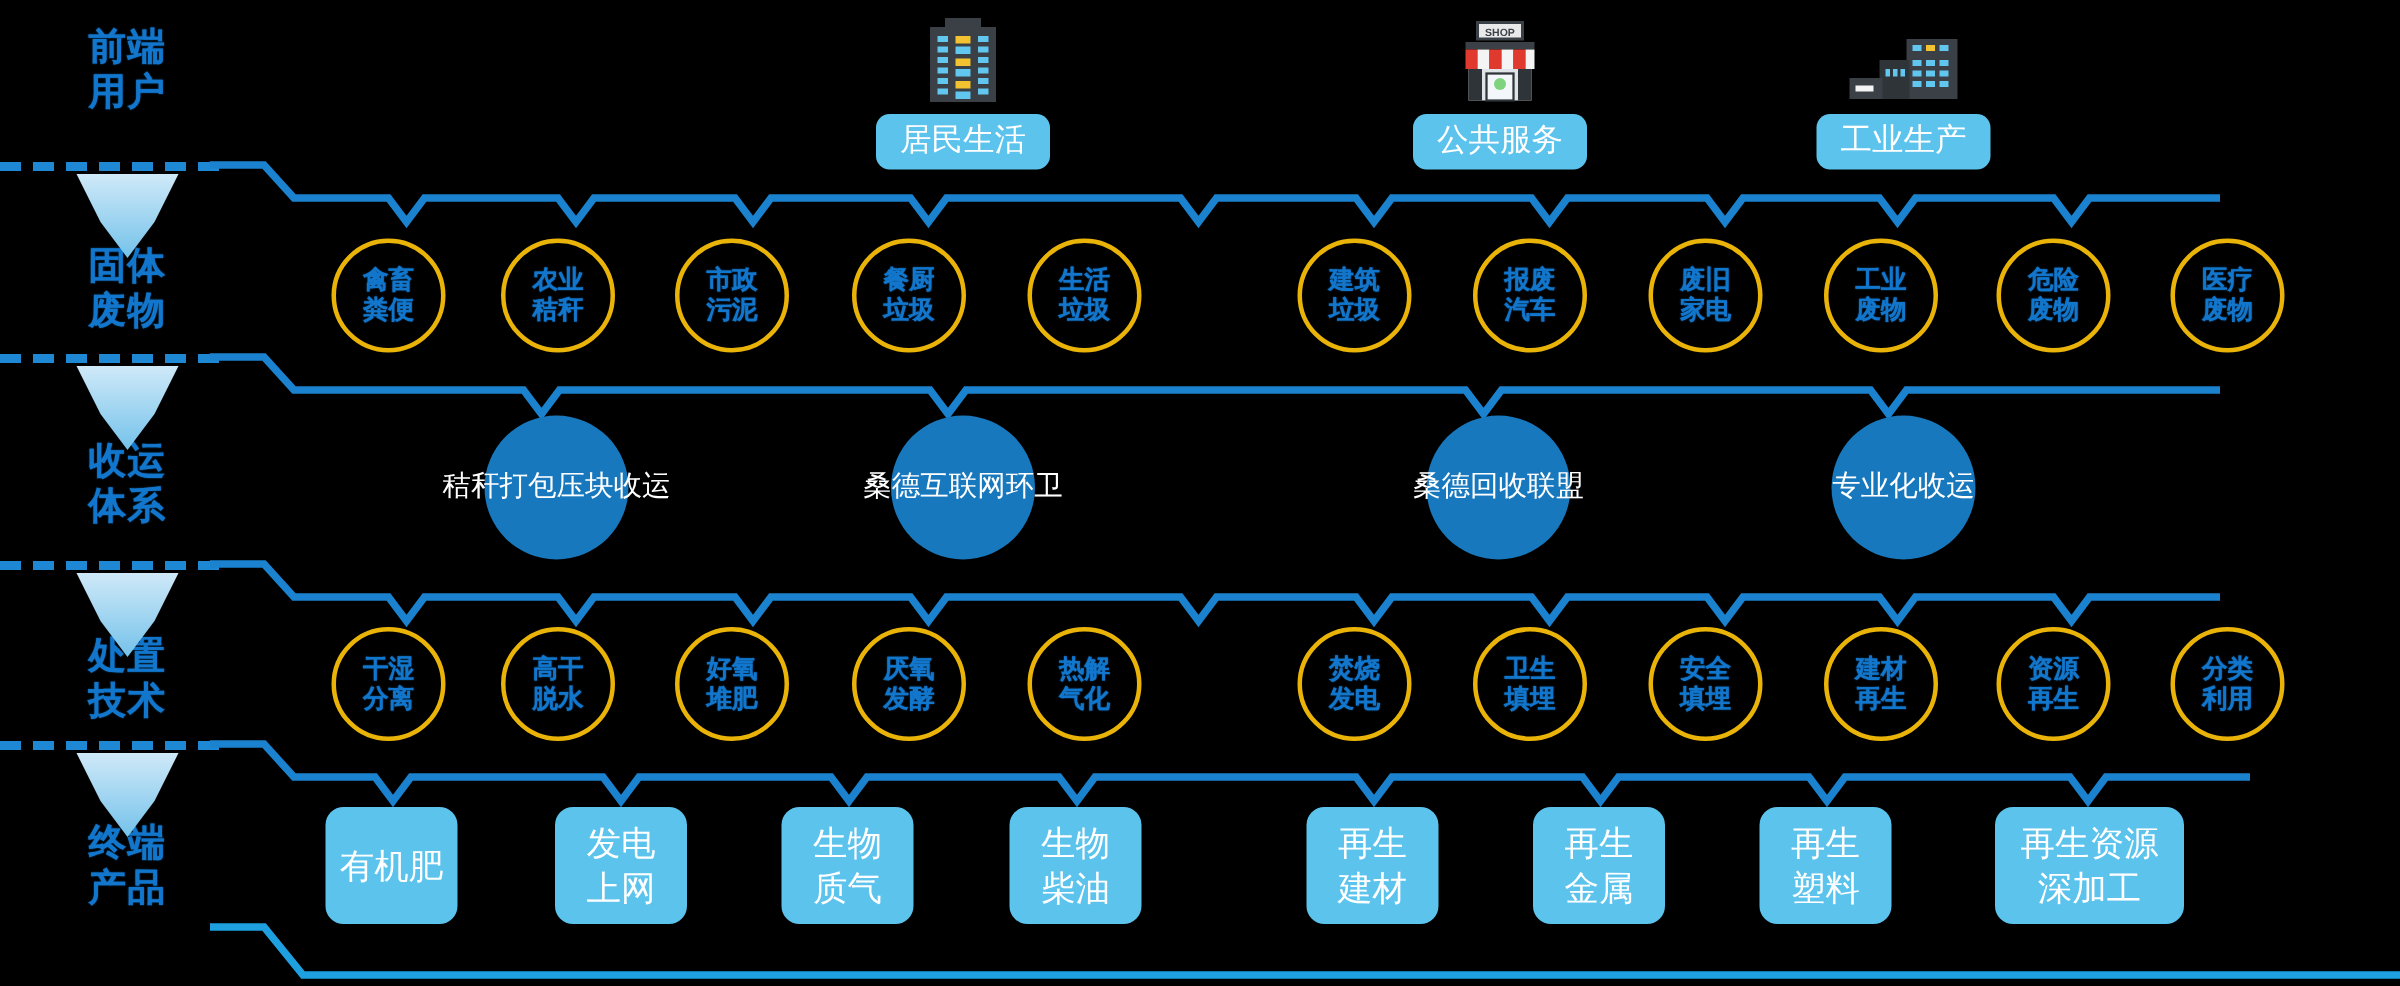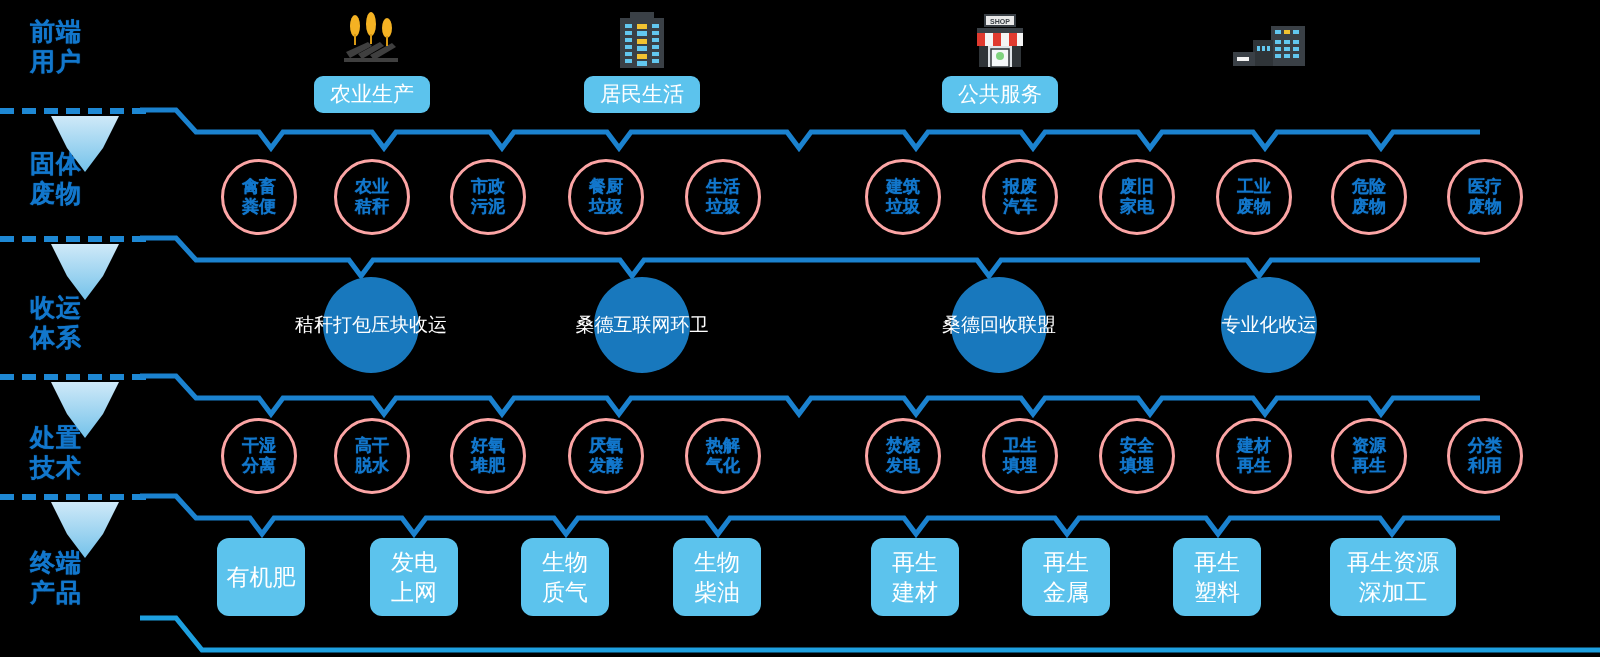--- a/index.html
+++ b/index.html
@@ -13,21 +13,21 @@
     position: relative;
     width: 1600px; height: 657px;
     background: #000;
   }
 
   
   .rail-label {
     position: absolute;
     left: 30px;
     width: 110px;
-    text-align: left;
+    text-align: center;
     color: #1277cc;
     font-weight: 700;
     font-size: 25px;
     line-height: 30px;
     letter-spacing: 1px;
     text-shadow: 0 0 1px #1277cc;
   }
   .rail-label span { display: block; }
 
   .dash-line {
@@ -73,21 +73,21 @@
     border-radius: 9px;
     font-size: 21px;
     line-height: 24px;
     white-space: nowrap;
   }
 
   
   .ring {
     position: absolute;
     width: 76px; height: 76px;
-    border: 3px solid #fca5a5;
+    border: 3px solid #eab308;
     border-radius: 50%;
     display: flex;
     flex-direction: column;
     align-items: center;
     justify-content: center;
     color: #1277cc;
     font-weight: 700;
     font-size: 17px;
     line-height: 20px;
     text-align: right;
@@ -133,21 +133,21 @@
 </style>
 </head>
 <body>
 
 <div id="stage">
 
   <div class="rail-label" style="top:16px">
     <span>前端</span>
     <span>用户</span>
   </div>
-  <div class="rail-label" style="top:148px">
+  <div class="rail-label" style="top:162px">
     <span>固体</span>
     <span>废物</span>
   </div>
   <div class="rail-label" style="top:292px">
     <span>收运</span>
     <span>体系</span>
   </div>
   <div class="rail-label" style="top:547px">
     <span>终端</span>
     <span>产品</span>
@@ -258,43 +258,20 @@
                L1240,28 L1252,44 L1264,28 L1360,28" fill="none" stroke="#1b82cf" stroke-width="5"></path>
     </svg>
   </div>
 
   <div class="connector" style="top:612px">
     <svg width="1460" height="45" viewBox="0 0 1460 45" xmlns="http://www.w3.org/2000/svg">
       <path d="M0,6 L36,6 L62,38 L1460,38" fill="none" stroke="#1ea0e0" stroke-width="5"></path>
     </svg>
   </div>
 
-  <div class="source-node" style="left:292px; top:8px">
-    <div class="source-icon">
-      <svg class="ico" width="68" height="58" viewBox="0 0 68 58" xmlns="http://www.w3.org/2000/svg">
-        <g fill="#3f3f3f">
-          <path d="M8,40 L30,30 L34,34 L12,46 Z"></path>
-          <path d="M20,42 L42,30 L46,34 L24,47 Z"></path>
-          <path d="M32,43 L54,31 L58,35 L36,48 Z"></path>
-          <path d="M6,46 L60,46 L60,50 L6,50 Z"></path>
-        </g>
-        <g fill="#f4b223">
-          <ellipse cx="17" cy="14" rx="5" ry="11"></ellipse>
-          <ellipse cx="33" cy="12" rx="5" ry="12"></ellipse>
-          <ellipse cx="49" cy="16" rx="5" ry="10"></ellipse>
-        </g>
-        <g stroke="#d99a14" stroke-width="2">
-          <line x1="17" y1="22" x2="17" y2="33"></line>
-          <line x1="33" y1="22" x2="33" y2="32"></line>
-          <line x1="49" y1="24" x2="49" y2="34"></line>
-        </g>
-      </svg>
-    </div>
-    <div class="source-pill">农业生产</div>
-  </div>
 
   <div class="source-node" style="left:562px; top:8px">
     <div class="source-icon">
       <svg class="ico" width="52" height="60" viewBox="0 0 52 60" xmlns="http://www.w3.org/2000/svg">
         <rect x="4" y="8" width="44" height="50" fill="#3a4046"></rect>
         <rect x="14" y="2" width="24" height="8" fill="#3a4046"></rect>
         <g fill="#62c7ef">
           <rect x="9" y="14" width="7" height="4"></rect>
             <rect x="9" y="21" width="7" height="4"></rect>
           <rect x="9" y="28" width="7" height="4"></rect>
@@ -368,20 +345,21 @@
           <rect x="26" y="24" width="3" height="5"></rect>
             <rect x="31" y="24" width="3" height="5"></rect>
             <rect x="36" y="24" width="3" height="5"></rect>
         </g>
         <g fill="#f2c230">
           <rect x="53" y="8" width="6" height="4"></rect>
         </g>
         <rect x="6" y="35" width="12" height="4" fill="#f4f4f4"></rect>
       </svg>
     </div>
+    <div class="source-pill">工业生产</div>
   </div>
 
   <div class="ring" style="left:221px; top:159px">
     <span>禽畜</span>
     <span>粪便</span>
   </div>
   <div class="ring" style="left:334px; top:159px">
     <span>农业</span>
     <span>秸秆</span>
   </div>

